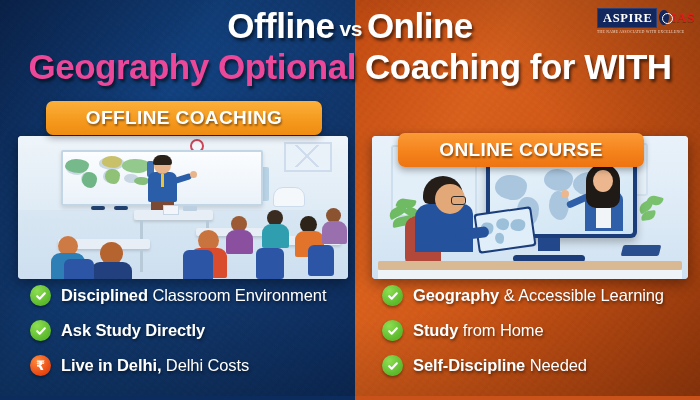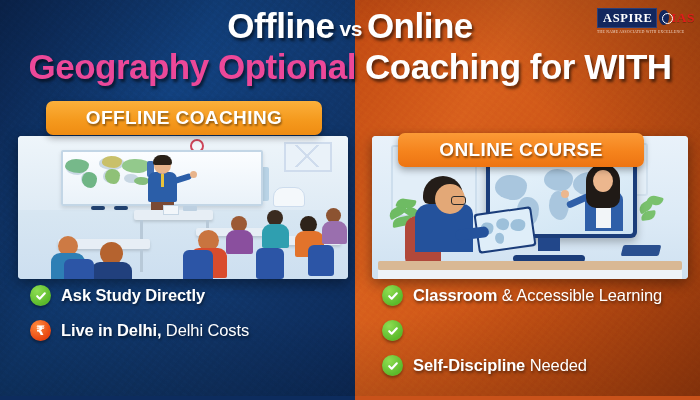--- a/index.html
+++ b/index.html
@@ -342,50 +342,59 @@
     <span>ONLINE COURSE</span>
   </div>
 
   <div class="bullets b-left">
     <div class="brow">
       <span class="bicon green">
         <svg width="12" height="12" viewBox="0 0 12 12">
             <path d="M2.2 6.2 L4.7 8.7 L9.8 3.3" stroke="#fff" stroke-width="2.1" fill="none" stroke-linecap="round" stroke-linejoin="round"></path>
           </svg>
       </span>
-      <span class="btext"><b>Ask Study Directly</b><span></span></span>
-    </div>
-    <div class="brow">
-      <span class="bicon orange">
-        <span class="rupee">₹</span>
-      </span>
-      <span class="btext"><b>Live in Delhi,</b><span> Delhi Costs</span></span>
-    </div>
-  </div>
-
-  <div class="bullets b-right">
+      <span class="btext"><b>Disciplined</b><span> Classroom Environment</span></span>
+    </div>
     <div class="brow">
       <span class="bicon green">
         <svg width="12" height="12" viewBox="0 0 12 12">
             <path d="M2.2 6.2 L4.7 8.7 L9.8 3.3" stroke="#fff" stroke-width="2.1" fill="none" stroke-linecap="round" stroke-linejoin="round"></path>
           </svg>
       </span>
-      <span class="btext"><b>Classroom</b><span> &amp; Accessible Learning</span></span>
-    </div>
+      <span class="btext"><b>Ask Study Directly</b><span></span></span>
+    </div>
+    <div class="brow">
+      <span class="bicon orange">
+        <span class="rupee">₹</span>
+      </span>
+      <span class="btext"><b>Live in Delhi,</b><span> Delhi Costs</span></span>
+    </div>
+  </div>
+
+  <div class="bullets b-right">
     <div class="brow">
       <span class="bicon green">
         <svg width="12" height="12" viewBox="0 0 12 12">
             <path d="M2.2 6.2 L4.7 8.7 L9.8 3.3" stroke="#fff" stroke-width="2.1" fill="none" stroke-linecap="round" stroke-linejoin="round"></path>
           </svg>
       </span>
+      <span class="btext"><b>Geography</b><span> &amp; Accessible Learning</span></span>
     </div>
     <div class="brow">
       <span class="bicon green">
         <svg width="12" height="12" viewBox="0 0 12 12">
             <path d="M2.2 6.2 L4.7 8.7 L9.8 3.3" stroke="#fff" stroke-width="2.1" fill="none" stroke-linecap="round" stroke-linejoin="round"></path>
           </svg>
       </span>
+      <span class="btext"><b>Study</b><span> from Home</span></span>
+    </div>
+    <div class="brow">
+      <span class="bicon green">
+        <svg width="12" height="12" viewBox="0 0 12 12">
+            <path d="M2.2 6.2 L4.7 8.7 L9.8 3.3" stroke="#fff" stroke-width="2.1" fill="none" stroke-linecap="round" stroke-linejoin="round"></path>
+          </svg>
+      </span>
       <span class="btext"><b>Self-Discipline</b><span> Needed</span></span>
     </div>
   </div>
 
   <div class="strip-bottom"></div>
 </div>
 
 </body></html>

